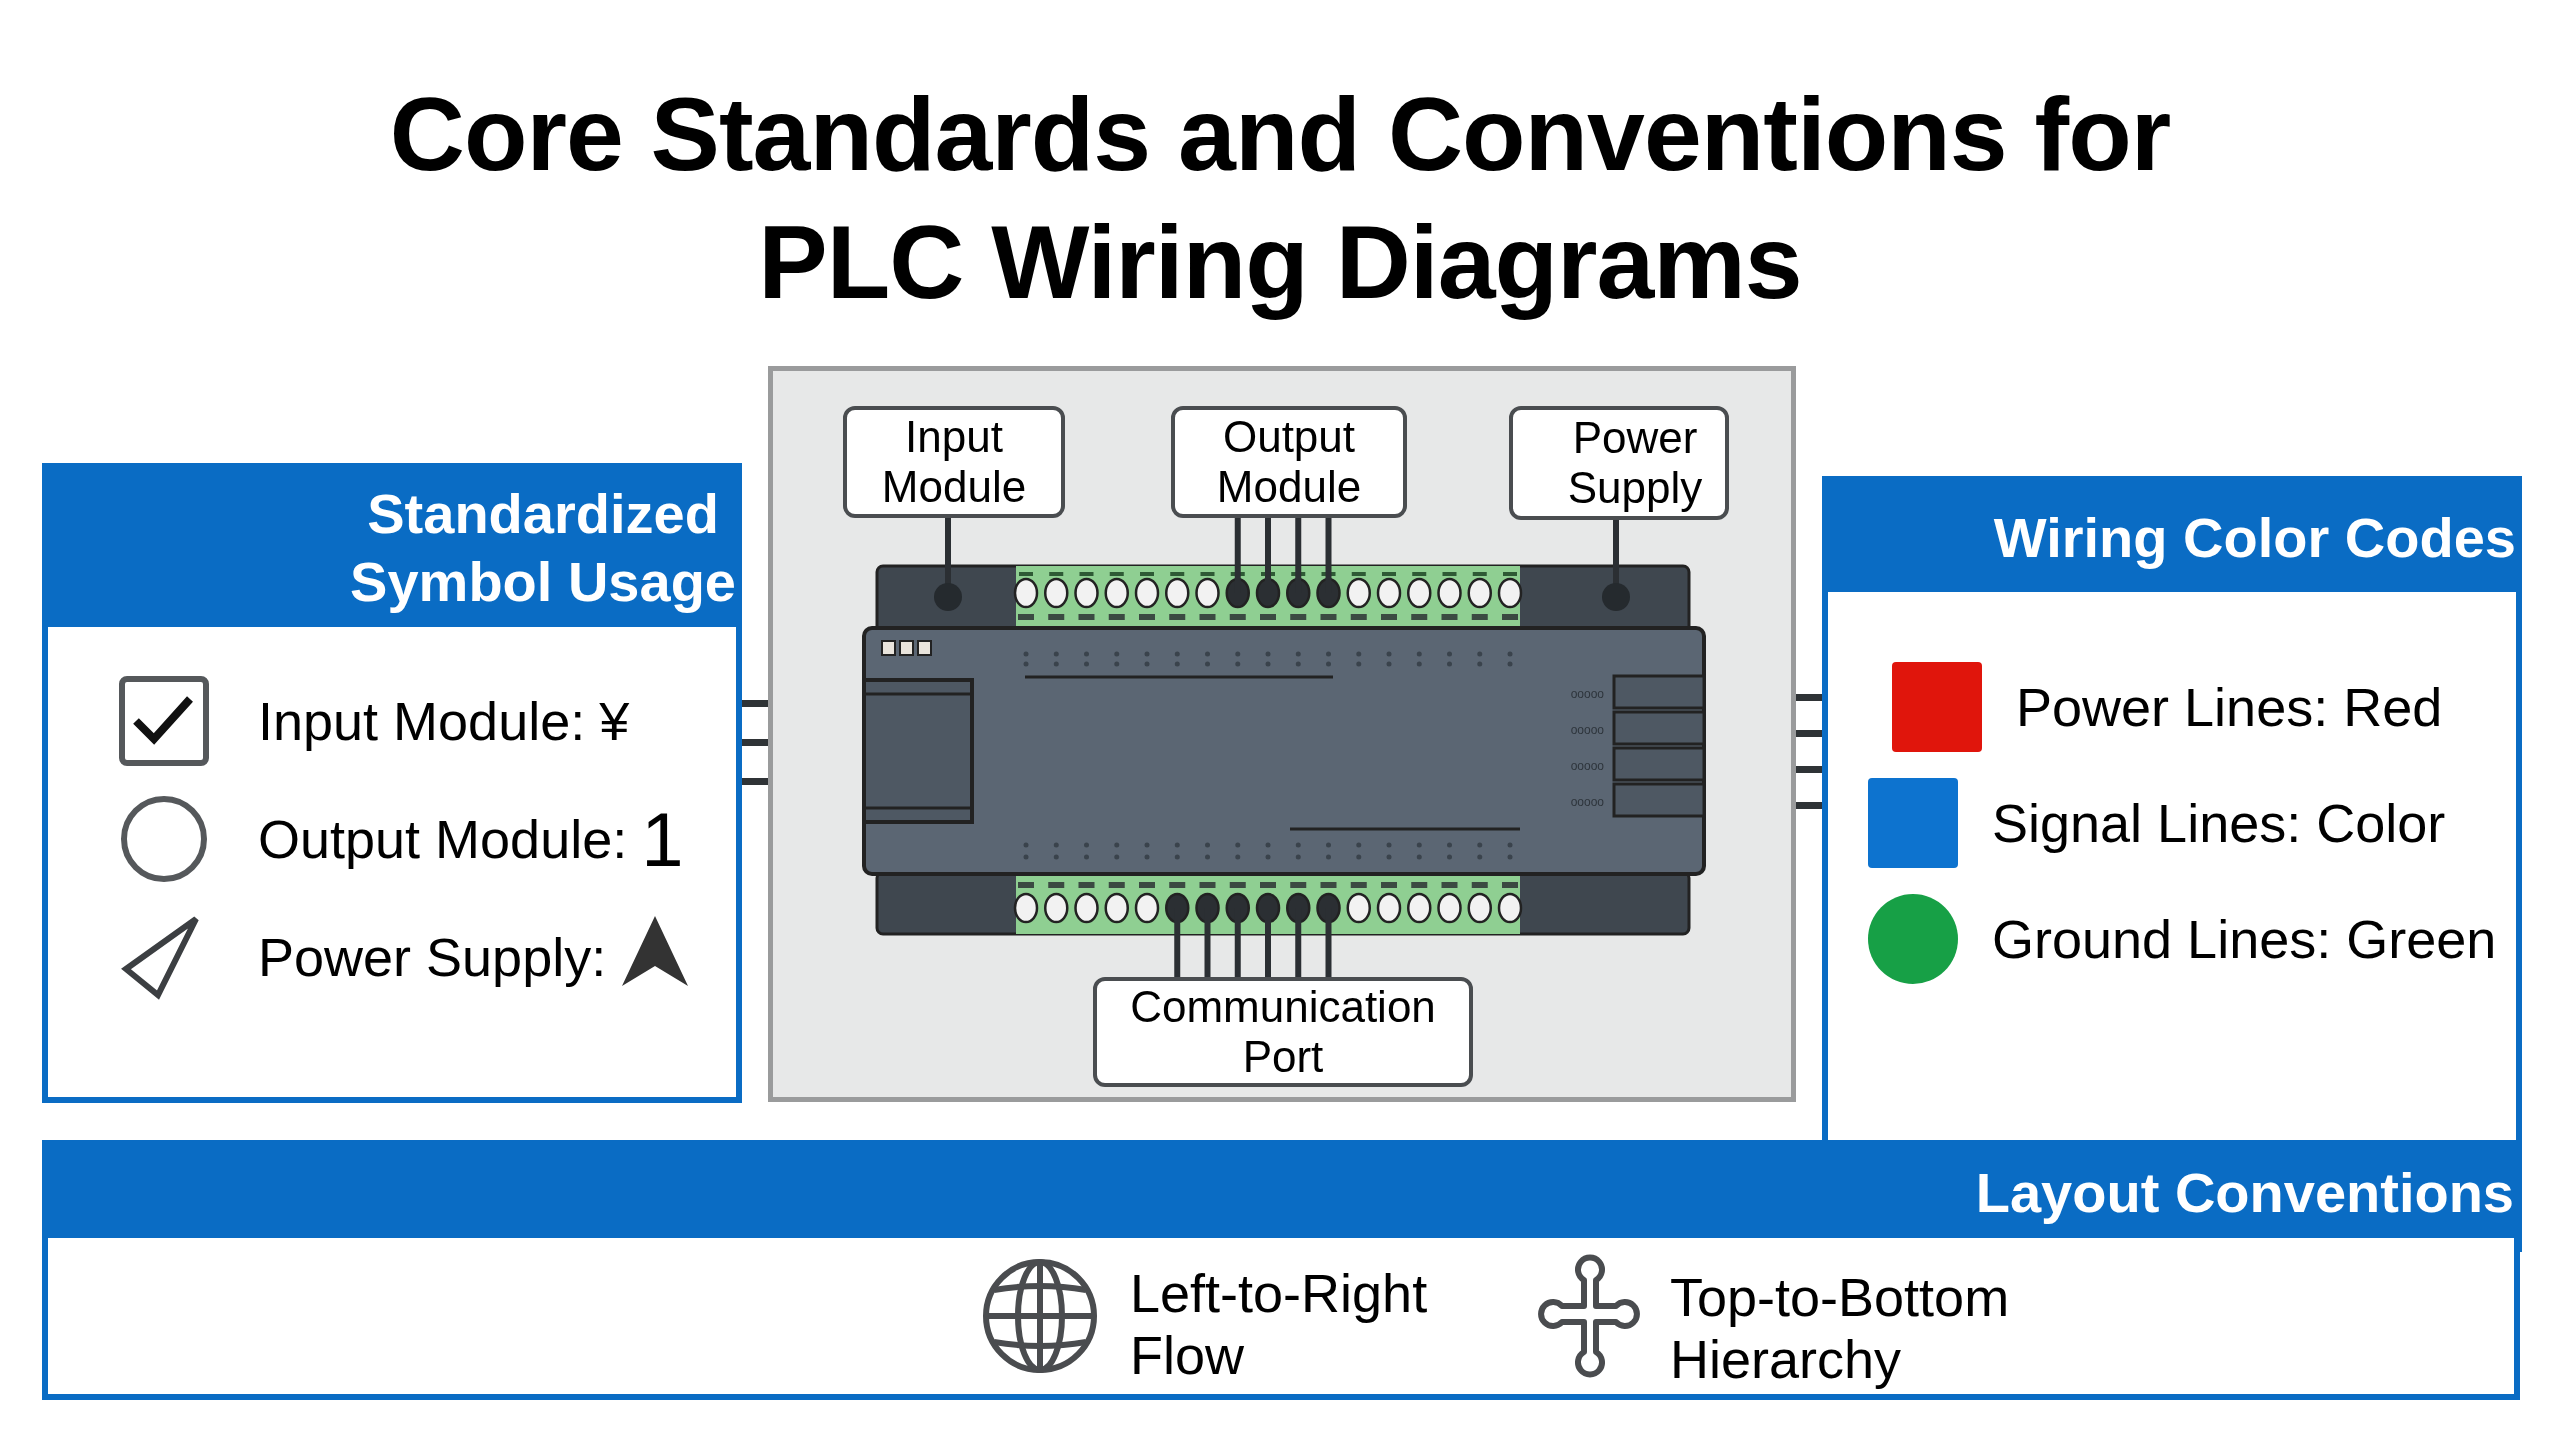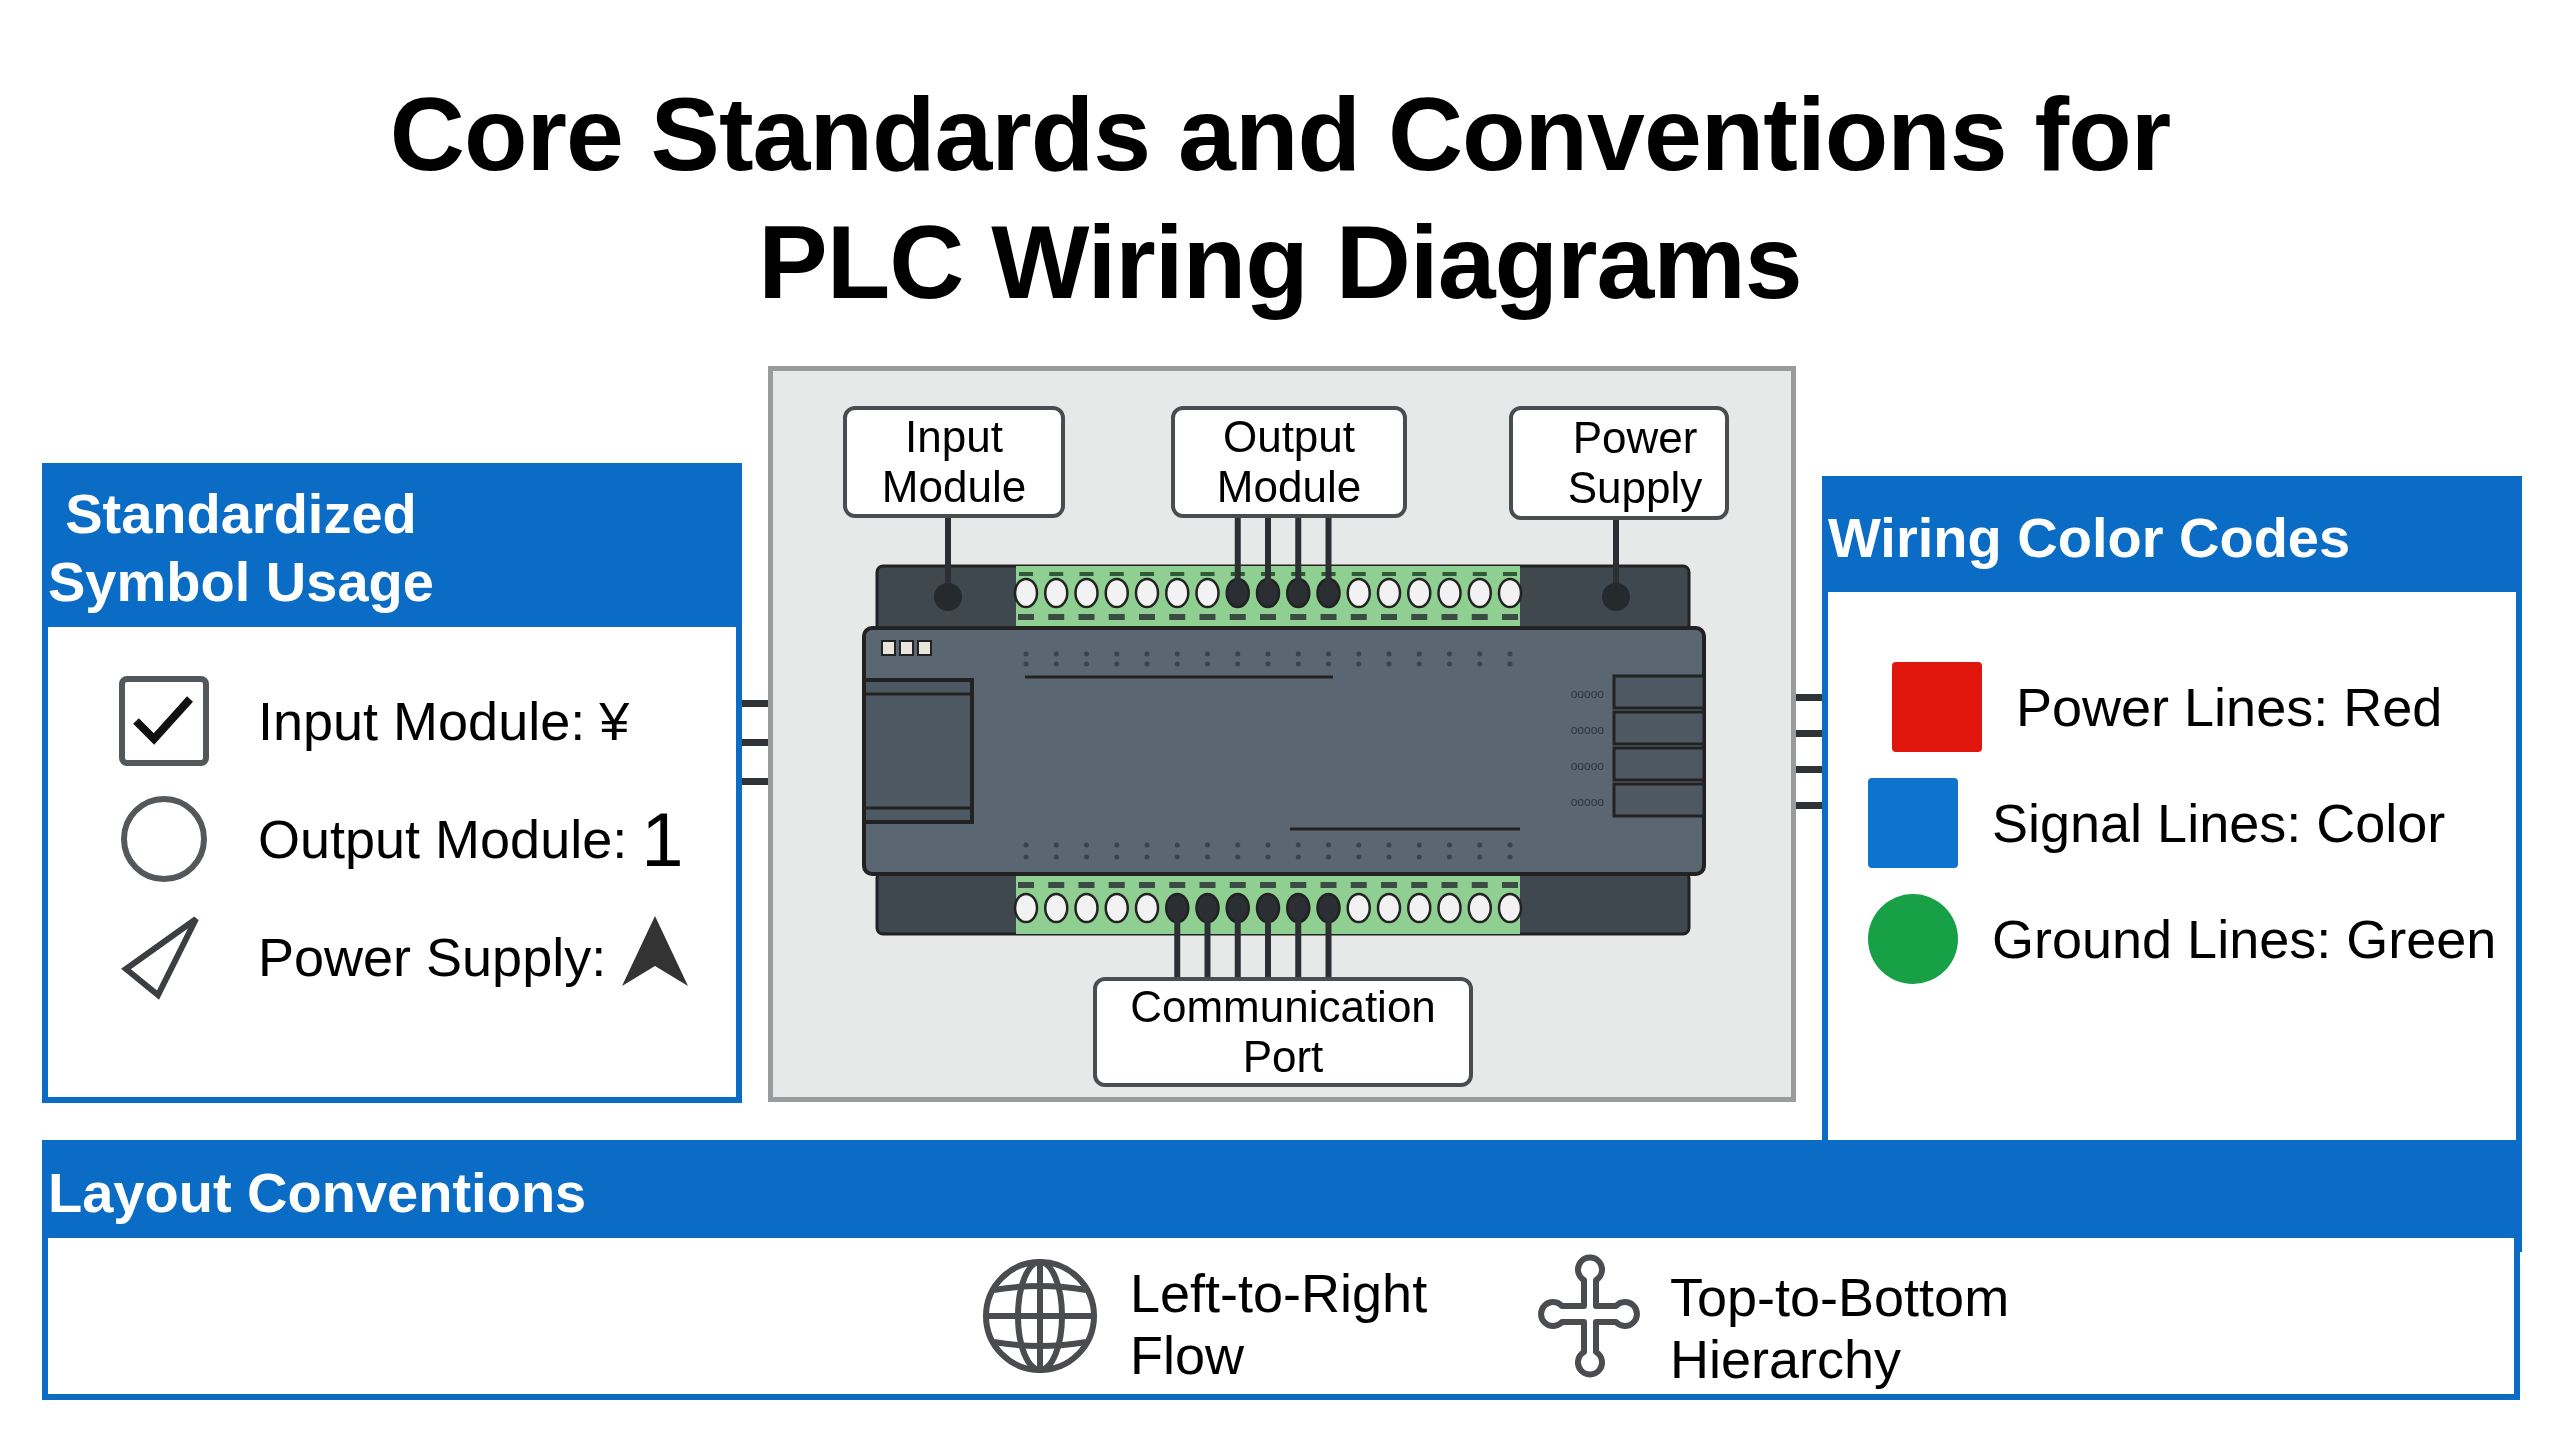--- a/index.html
+++ b/index.html
@@ -1,19 +1,19 @@
 <!DOCTYPE html>
 <html><head>
 <meta charset="utf-8">
 <style>
   html,body{margin:0;padding:0;background:#ffffff;}
   body{width:2560px;height:1440px;position:relative;overflow:hidden;font-family:"Liberation Sans",sans-serif;color:#000;}
   .title{position:absolute;left:0;top:70px;width:2560px;text-align:center;font-weight:bold;font-size:104px;line-height:128px;letter-spacing:-1px;}
   .panel{position:absolute;border:6px solid #0a6cc4;box-sizing:border-box;background:#fff;}
-  .panel-head{background:#0a6cc4;color:#fff;font-weight:bold;text-align:center;display:flex;align-items:center;justify-content:flex-start;}
+  .panel-head{background:#0a6cc4;color:#fff;font-weight:bold;text-align:center;display:flex;align-items:center;justify-content:flex-end;}
   
   #left-panel{left:42px;top:463px;width:700px;height:640px;}
   #left-panel .panel-head{height:158px;font-size:56px;line-height:68px;}
   .sym-row{position:absolute;left:66px;display:flex;align-items:center;font-size:54px;}
   .sym-row .ico{width:100px;height:100px;display:flex;align-items:center;justify-content:center;margin-right:44px;}
   .sym-row .glyph{margin-left:14px;}
   
   #right-panel{left:1822px;top:476px;width:700px;height:776px;}
   #right-panel .panel-head{height:110px;font-size:56px;}
   .color-row{position:absolute;left:40px;display:flex;align-items:center;font-size:54px;}

